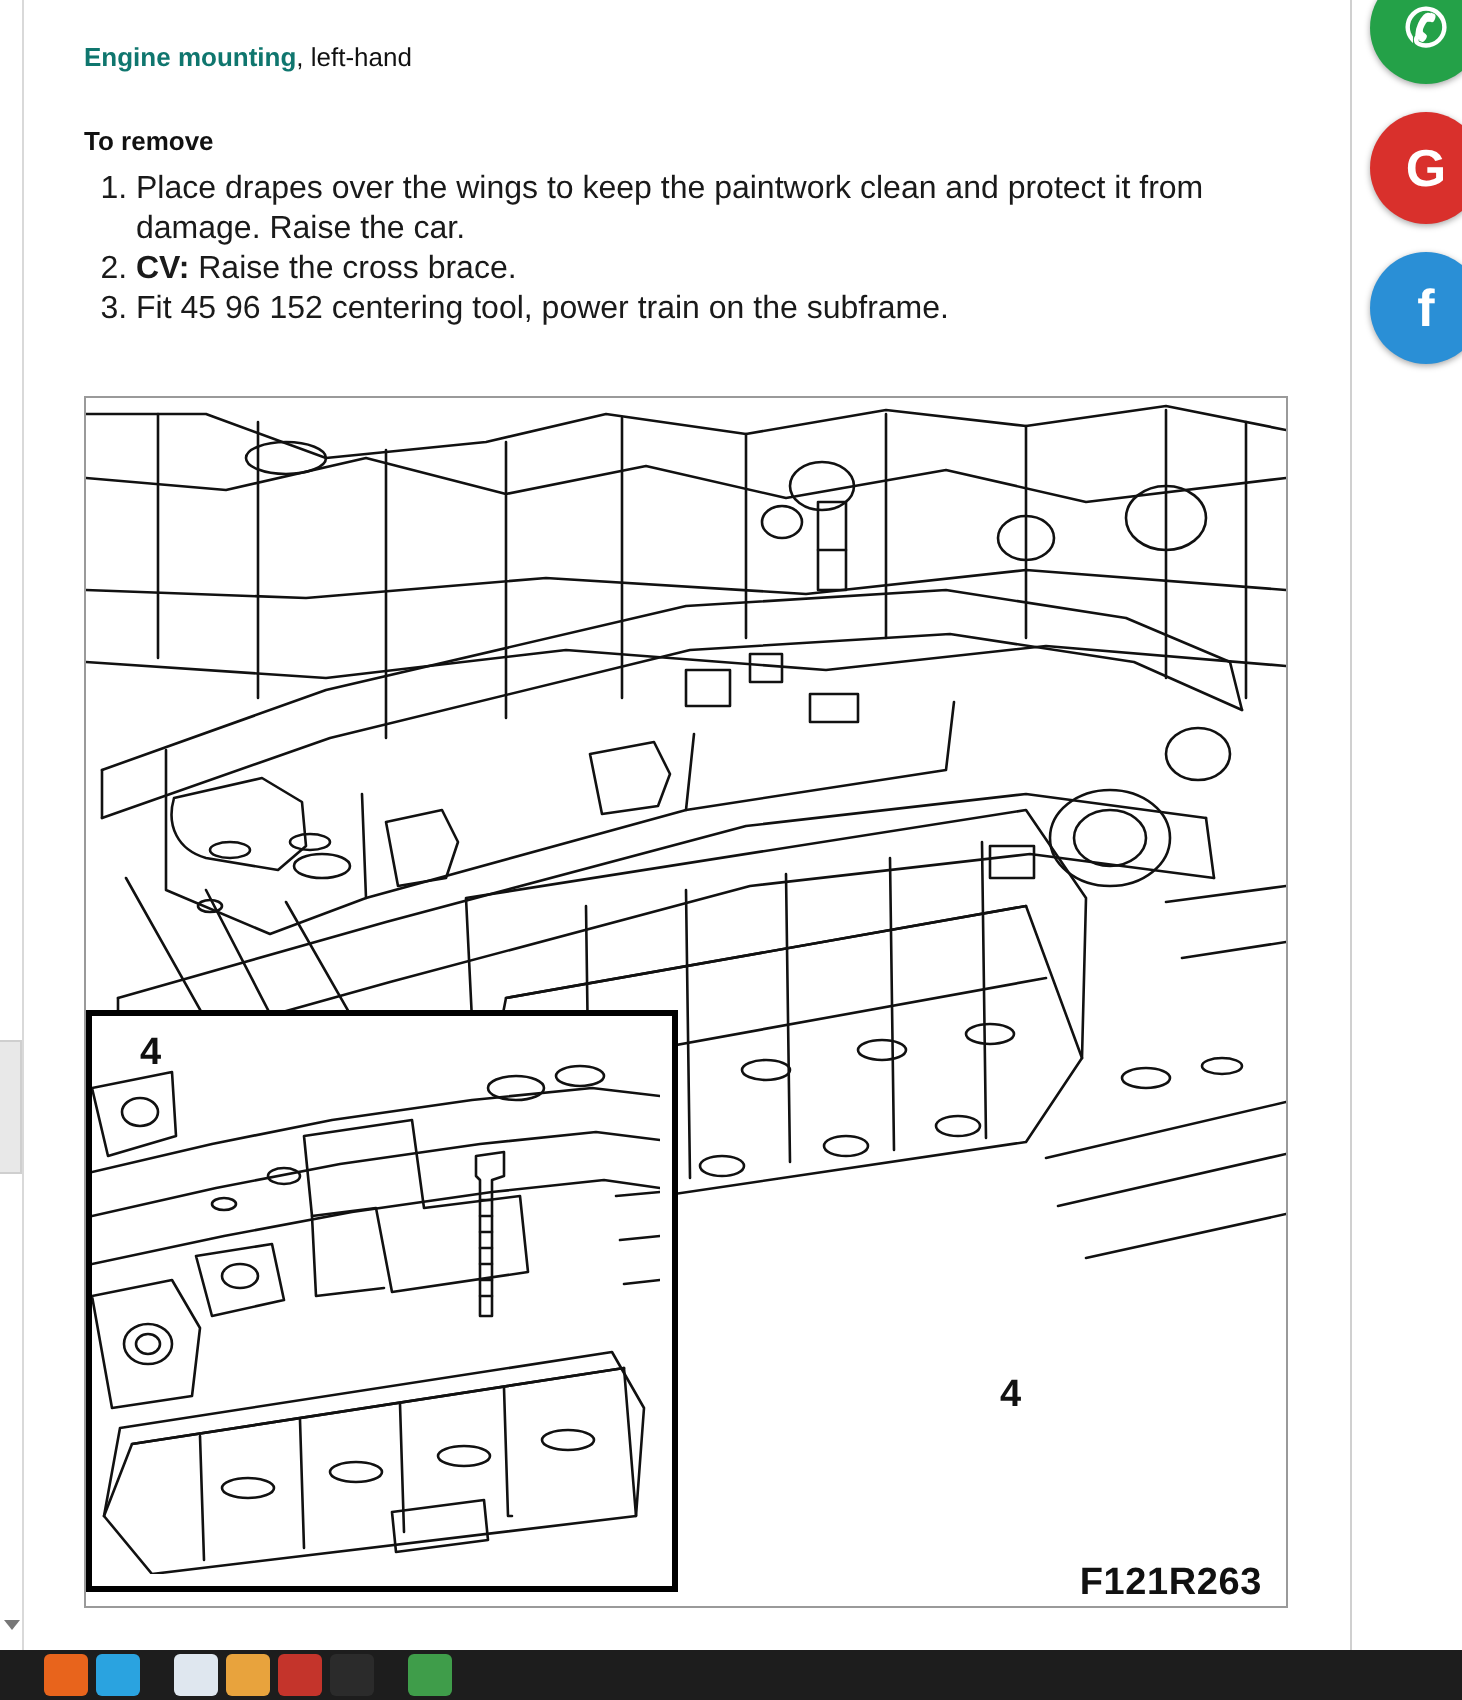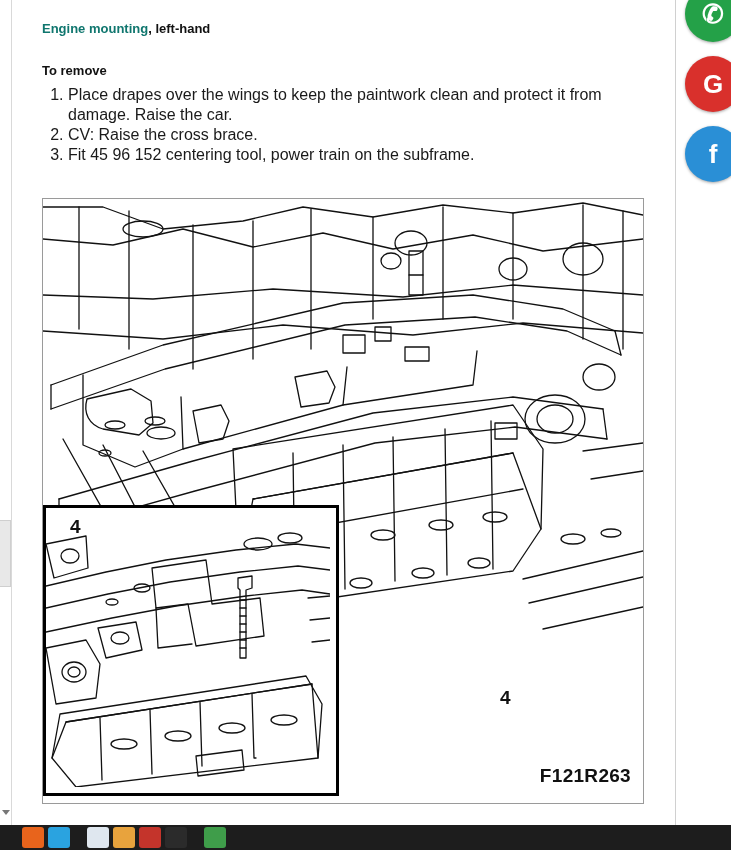--- a/index.html
+++ b/index.html
@@ -74,58 +74,58 @@
     margin-top: 20px;
     line-height: 18px;
   }
   .doc-title .link {
     color: #0f766e;
     font-weight: bold;
     text-decoration: none;
     cursor: pointer;
   }
   .doc-title .suffix {
-    font-weight: bold;
+    font-weight: normal;
     color: #111111;
     margin-top: 8px;
   }
   .section-head {
     font-size: 13px;
     font-weight: bold;
     color: #111111;
     margin-top: 25px;
   }
   ol.steps {
     margin: 7px 0 0 0;
     padding-left: 26px;
     font-size: 16px;
     color: #1a1a1a;
     line-height: 20px;
   }
   ol.steps li {
     margin-bottom: 0px;
   }
-  ol.steps li b { font-weight: normal; text-align: center; }
+  ol.steps li b { font-weight: bold; text-align: center; }
 
   
   .figure {
     position: absolute;
     left: 42px;
     top: 198px;
     width: 600px;
     height: 604px;
     border: 1px solid #9a9a9a;
     background: #ffffff;
     overflow: hidden;
   }
   .figure svg { display: block; }
   .fig-code {
     position: absolute;
     right: 12px;
-    bottom: 16px;
+    bottom: 0;
     font-size: 19px;
     font-weight: bold;
     color: #111111;
     letter-spacing: 0.3px;
   }
   .callout-num {
     position: absolute;
     font-size: 19px;
     font-weight: bold;
     color: #111111;

